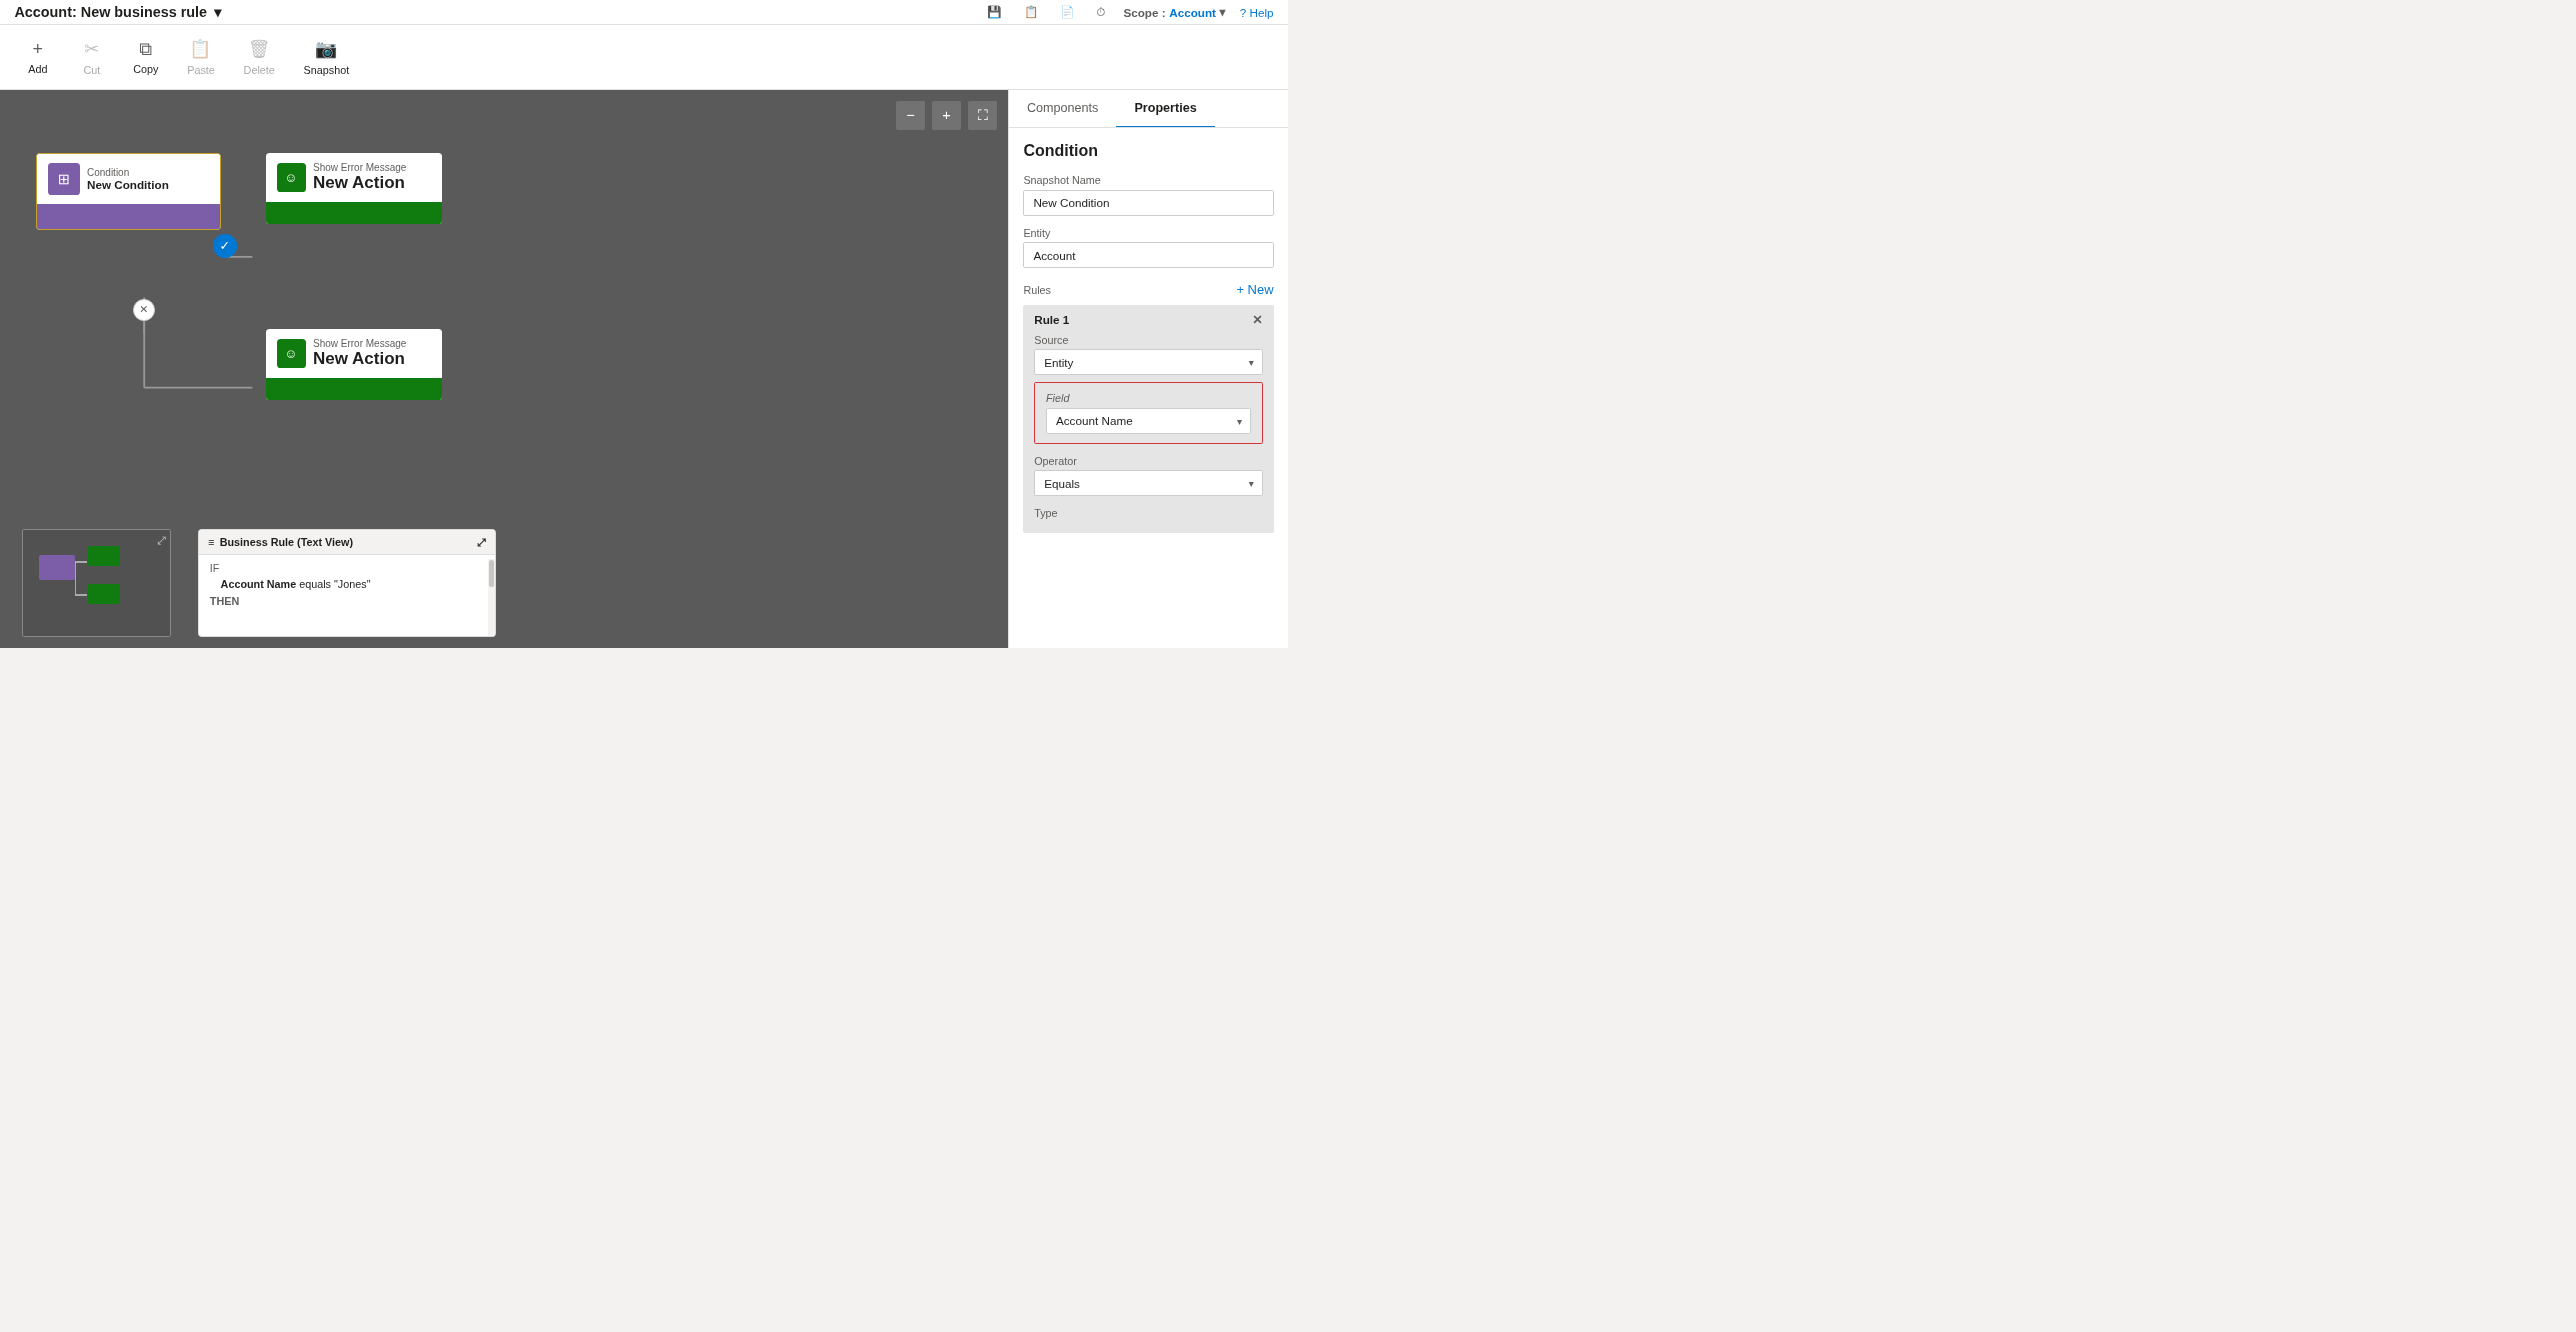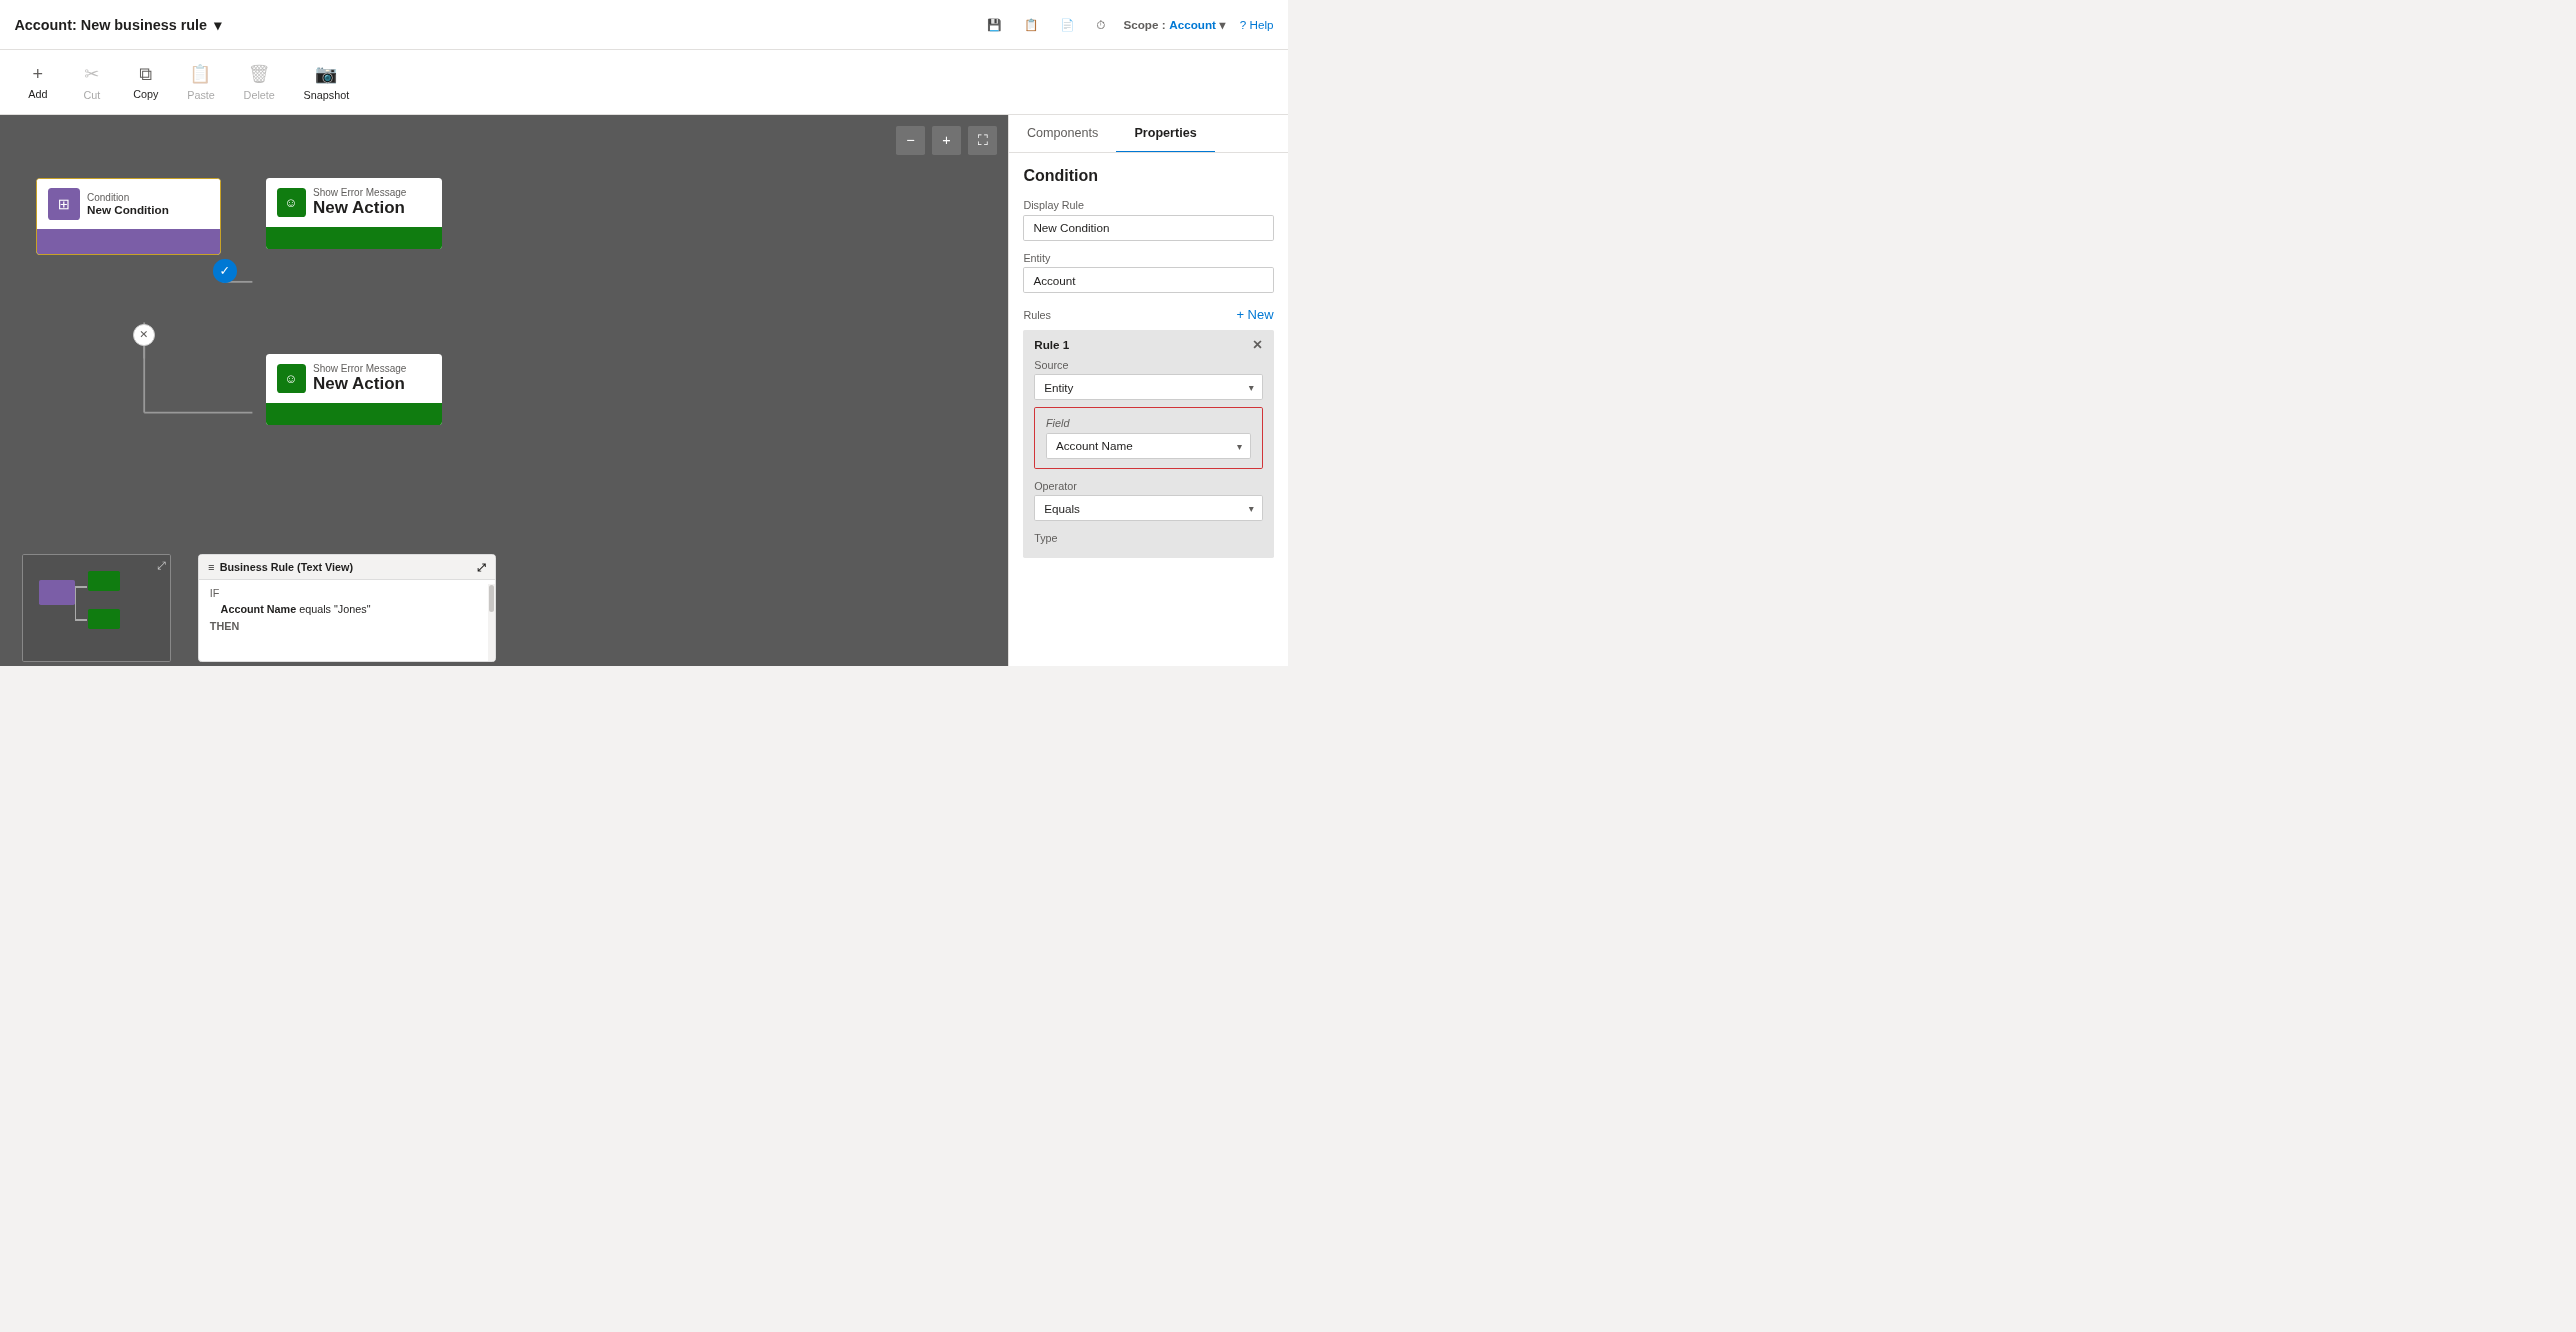--- a/index.html
+++ b/index.html
@@ -1,21 +1,21 @@
 <!DOCTYPE html>
 <html style="font-size:14.4px"><head>
   <meta charset="utf-8">
   <style>
     * { box-sizing: border-box; margin: 0; padding: 0; }
     body { font-family: 'Segoe UI', Tahoma, Geneva, Verdana, sans-serif; font-size: 12.6px; background: #f3f2f1; overflow: hidden; width: 1288px; height: 666px; }
 
     
     .title-bar {
       display: flex; align-items: center; justify-content: space-between;
-      padding: 0 14.4px; height: 50px; background: #fff; border-bottom: 0.9px solid #e1dfdd;
+      padding: 0 14.4px; height: 25px; background: #fff; border-bottom: 0.9px solid #e1dfdd;
     }
     .title-left { display: flex; align-items: center; gap: 7.2px; font-size: 14.4px; font-weight: 600; color: #201f1e; }
     .title-right { display: flex; align-items: center; gap: 14.4px; font-size: 11.7px; color: #605e5c; }
     .title-right .scope-label { display: flex; align-items: center; gap: 3.6px; font-weight: bold; }
     .title-right .icon-btn { cursor: pointer; padding: 3.6px; color: #605e5c; }
 
     
     .toolbar {
       display: flex; align-items: center; gap: 0; padding: 3.6px 10.8px; height: 65px;
       background: #fff; border-bottom: 0.9px solid #e1dfdd;
@@ -367,21 +367,21 @@
 
     <div class="panel-tabs">
       <div class="panel-tab">Components</div>
       <div class="panel-tab active">Properties</div>
     </div>
 
     <div class="panel-content">
 
       <div class="panel-section-title">Condition</div>
 
-      <div class="field-label">Display Rule</div>
+      <div class="field-label">Snapshot Name</div>
       <input class="field-input" type="text" value="New Condition" style="">
 
       <div class="field-label">Entity</div>
       <input class="field-input" type="text" value="Account" style="">
 
       
       <div class="rules-header">
         <span class="rules-label">Rules</span>
         <a class="new-link" href="#">+ New</a>
       </div>

